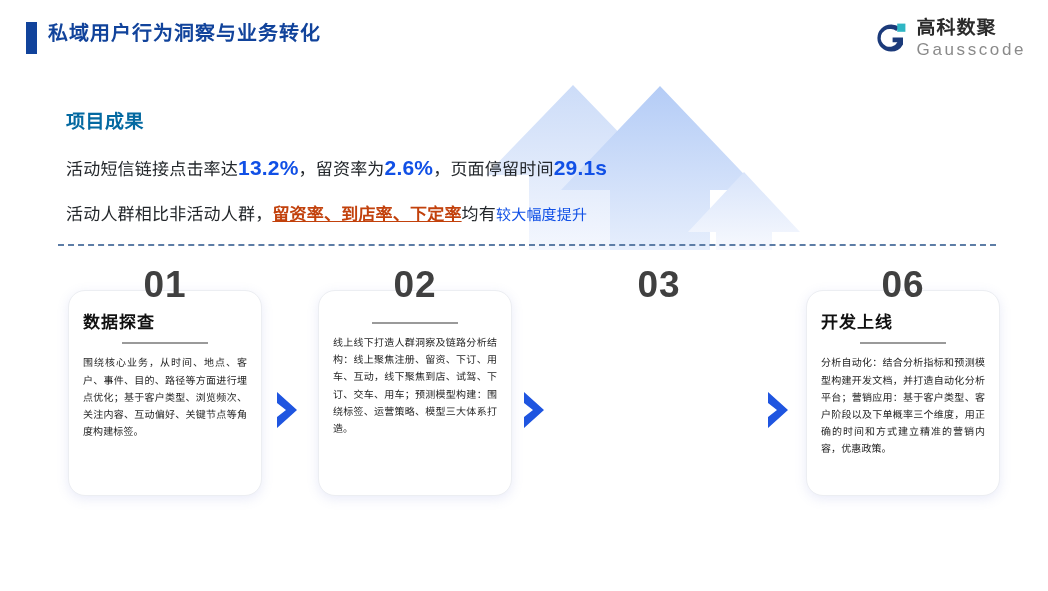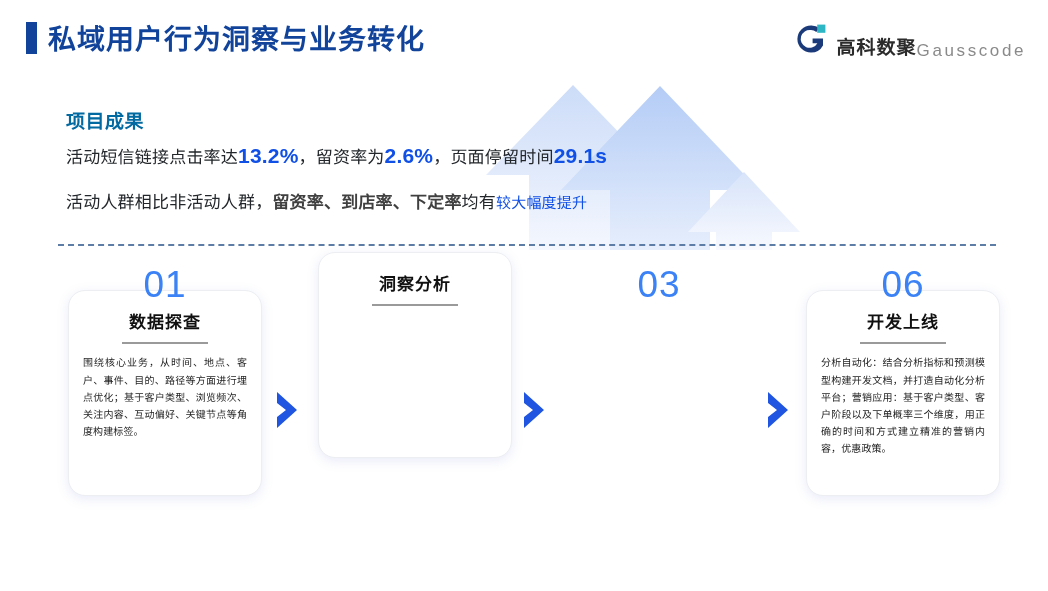--- a/index.html
+++ b/index.html
@@ -49,21 +49,21 @@
     top: 22px;
     width: 11px;
     height: 32px;
     background: #11439b;
   }
 
   .page-title {
     position: absolute;
     left: 48px;
     top: 17px;
-    font-size: 28px;
+    font-size: 20px;
     font-weight: bold;
     color: #11439b;
     letter-spacing: 1px;
     white-space: nowrap;
   }
 
   
   .logo {
     position: absolute;
     right: 22px;
@@ -75,23 +75,22 @@
 
   .logo-mark {
     width: 34px;
     height: 34px;
     position: relative;
     flex: 0 0 auto;
   }
 
   .logo-text {
     display: flex;
-    flex-direction: row;
+    flex-direction: column;
     line-height: 1;
-    margin-top: 20px;
   }
 
   .logo-cn {
     font-size: 19px;
     font-weight: bold;
     color: #2b2b2b;
     letter-spacing: 1px;
   }
 
   .logo-en {
@@ -110,42 +109,42 @@
   }
 
   .results-heading {
     font-size: 19px;
     font-weight: bold;
     color: #0369a1;
     letter-spacing: 0.5px;
   }
 
   .results-line {
-    margin-top: 10px;
+    margin-top: 22px;
     font-size: 17px;
     color: #23272b;
     white-space: nowrap;
     letter-spacing: 0.2px;
   }
 
   .results-line.second { margin-top: 20px; }
 
   .hl {
     color: #1150e6;
     font-weight: bold;
     font-size: 21px;
   }
 
   .hl-phrase {
     color: #1150e6;
     font-weight: normal;
     font-size: 15px;
   }
 
-  .strong { font-weight: bold; color: #404040; }
+  .strong { font-weight: bold; color: #c2410c; text-decoration: underline; }
 
   
   .divider {
     position: absolute;
     left: 58px;
     top: 244px;
     width: 938px;
     height: 0;
     border-top: 2px dashed #5d7da6;
     z-index: 4;
@@ -163,22 +162,22 @@
 
   .step {
     position: absolute;
     top: 0;
     width: 194px;
   }
 
   .step-num {
     text-align: center;
     font-size: 37px;
-    font-weight: normal;
-    color: #3b82f6;
+    font-weight: bold;
+    color: #404040;
     line-height: 1;
     letter-spacing: 1px;
     position: relative;
     z-index: 3;
     height: 38px;
   }
 
   .card {
     position: relative;
     margin-top: -14px;
@@ -186,21 +185,20 @@
     height: 206px;
     background: #ffffff;
     border: 1px solid #eceef2;
     border-radius: 17px;
     box-shadow: 0 3px 12px rgba(120, 130, 210, 0.16);
     padding: 22px 14px 12px 14px;
     z-index: 2;
   }
 
   .card-title {
-    text-align: center;
     font-size: 17px;
     font-weight: bold;
     color: #111111;
     letter-spacing: 1px;
     line-height: 1.2;
   }
 
   .card-rule {
     width: 86px;
     height: 2px;
@@ -302,23 +300,24 @@
         <div class="card-rule"></div>
         <div class="card-body">围绕核心业务，从时间、地点、客户、事件、目的、路径等方面进行埋点优化；基于客户类型、浏览频次、关注内容、互动偏好、关键节点等角度构建标签。</div>
       </div>
     </div>
 
     <svg class="chevron" style="left:274px;" viewBox="0 0 26 40" xmlns="http://www.w3.org/2000/svg" aria-hidden="true">
       <path d="M3 2 L23 20 L3 38 L3 27 L12 20 L3 13 Z" fill="#1f55e0"></path>
     </svg>
 
     <div class="step" style="left:318px;">
+      <div class="step-num">02</div>
       <div class="card">
-        <div class="card-title">洞察分析</div>
         <div class="card-rule"></div>
+        <div class="card-body">线上线下打造人群洞察及链路分析结构：线上聚焦注册、留资、下订、用车、互动，线下聚焦到店、试驾、下订、交车、用车；预测模型构建：围绕标签、运营策略、模型三大体系打造。</div>
       </div>
     </div>
 
     <svg class="chevron" style="left:521px;" viewBox="0 0 26 40" xmlns="http://www.w3.org/2000/svg" aria-hidden="true">
       <path d="M3 2 L23 20 L3 38 L3 27 L12 20 L3 13 Z" fill="#1f55e0"></path>
     </svg>
 
     <div class="step" style="left:562px;">
       <div class="step-num">03</div>
     </div>

